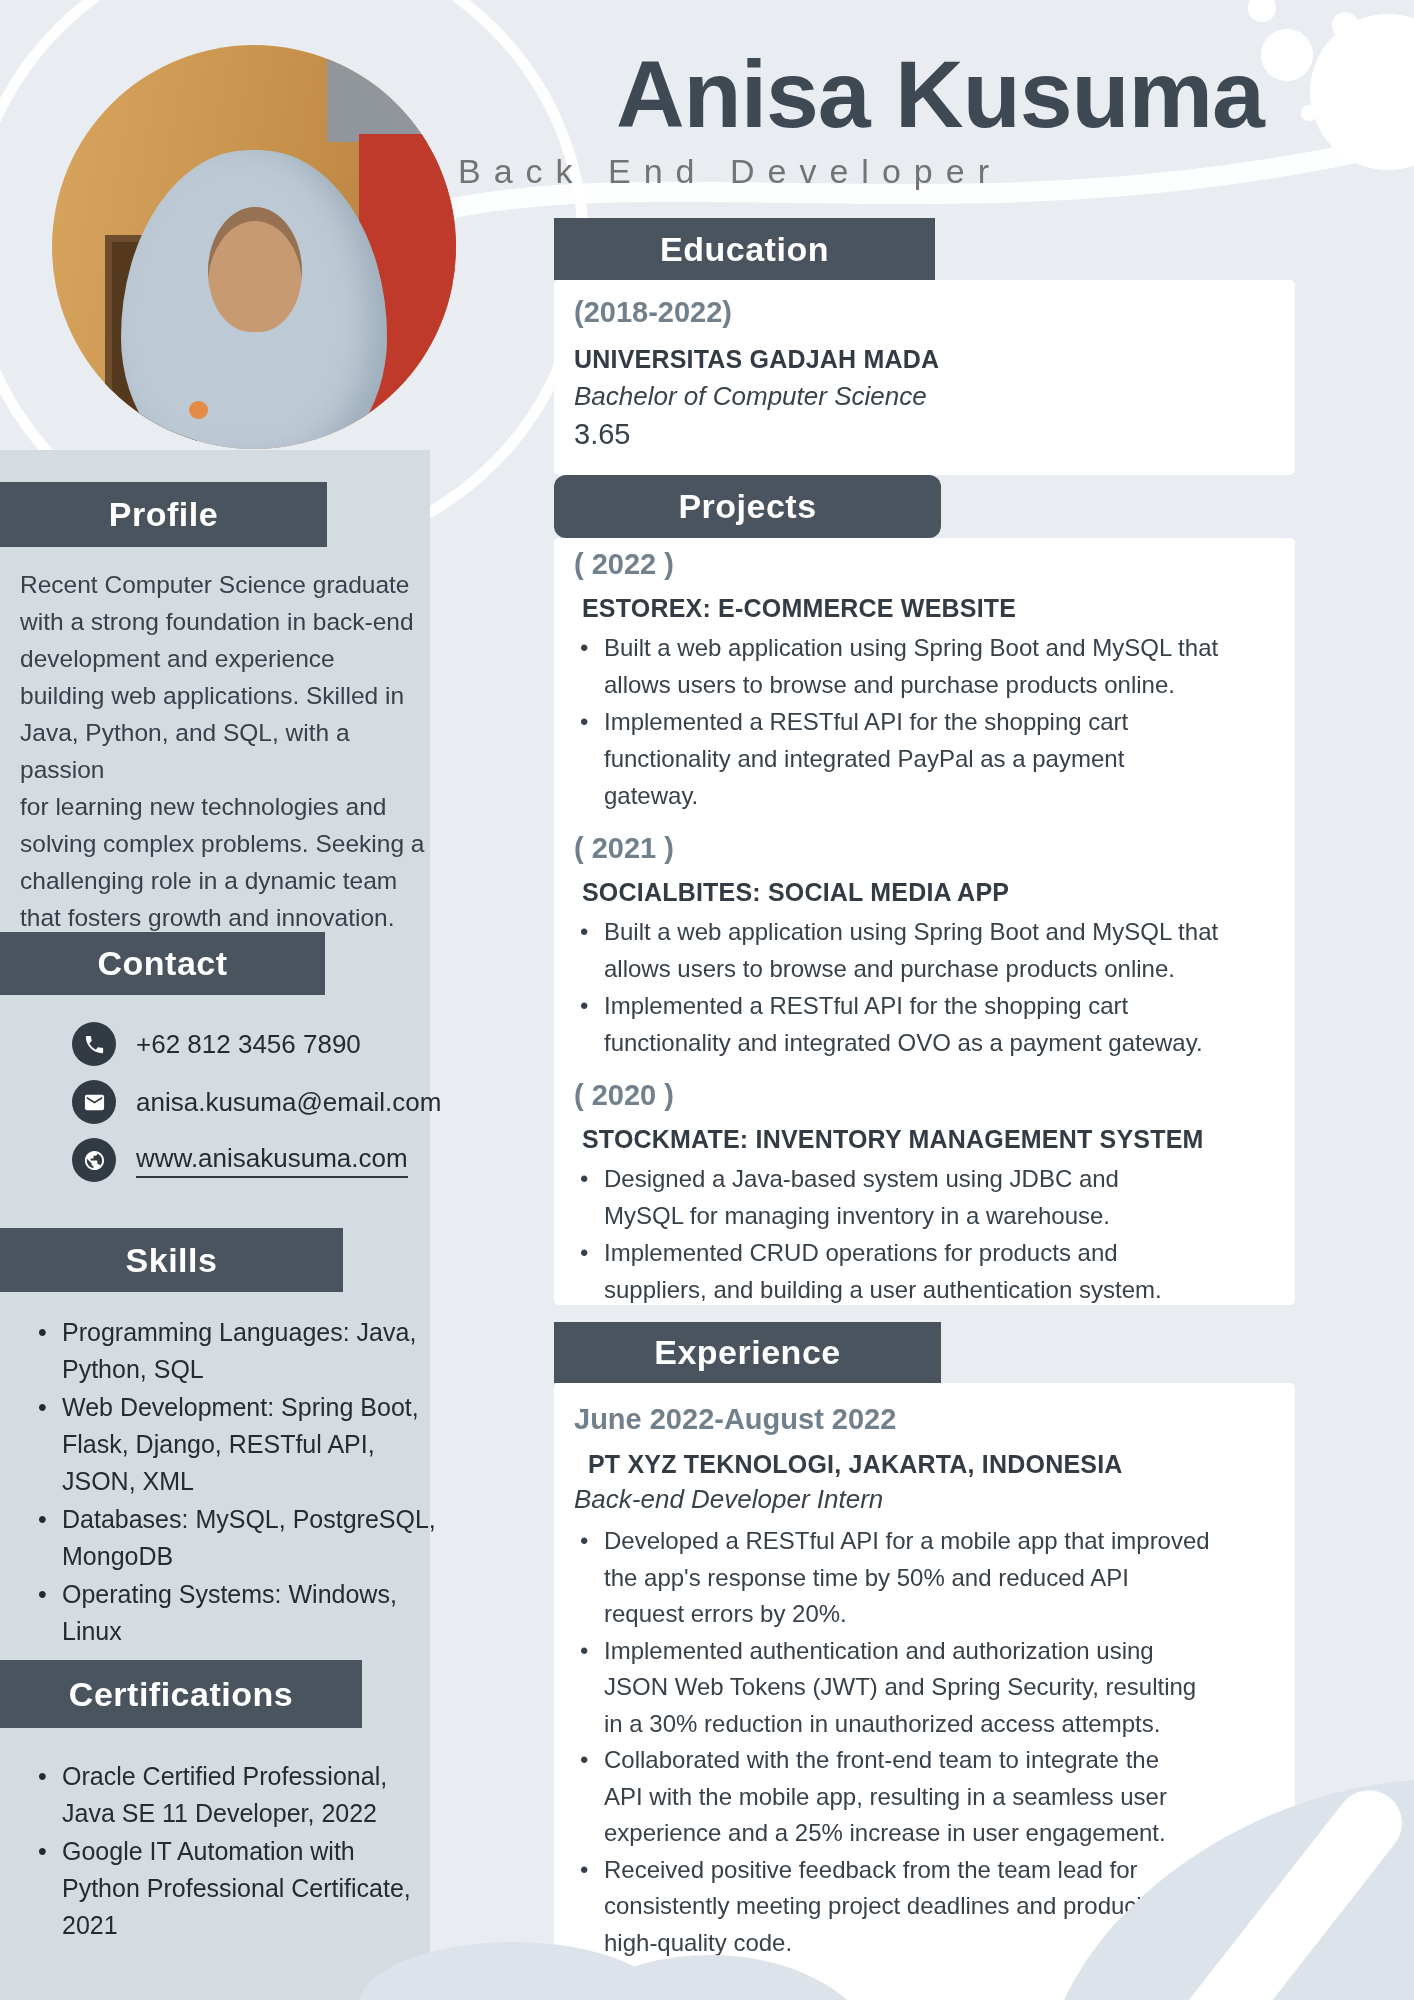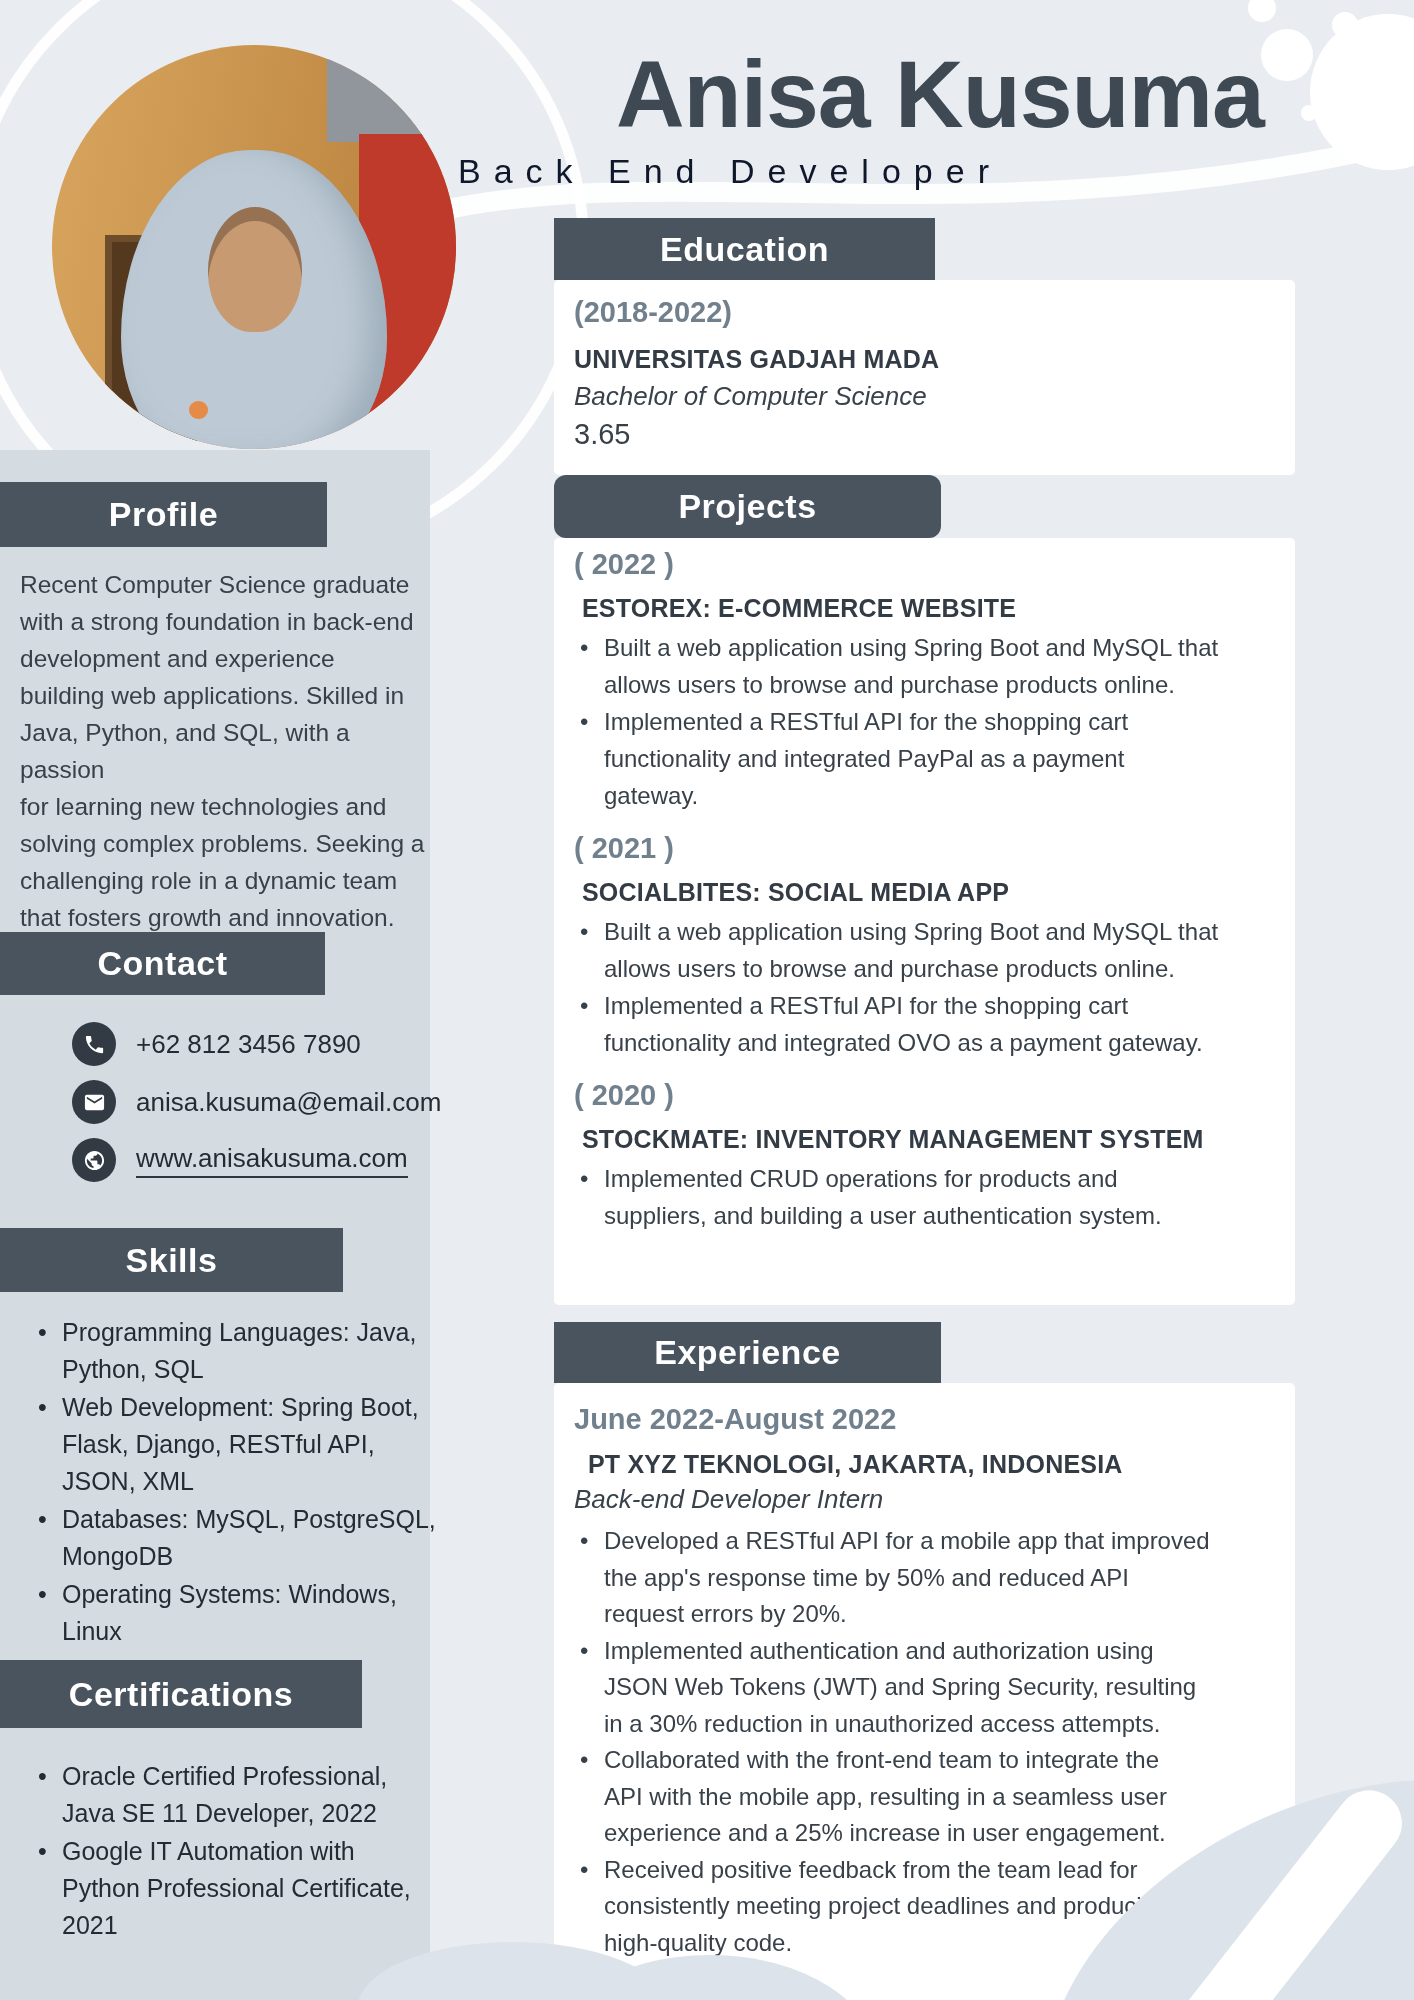--- a/index.html
+++ b/index.html
@@ -38,21 +38,21 @@
   .contact-text.link{border-bottom:2px solid #2e363e;padding-bottom:2px;}
 
   ul.blist{list-style:none;margin:0;padding:0;}
   ul.blist li{position:relative;padding-left:26px;white-space:pre-line;}
   ul.blist li::before{content:"\2022";position:absolute;left:2px;top:0;}
   .skills-list{font-size:25px;line-height:37px;color:#242c33;}
   .skills-list li{margin-bottom:1px;}
 
   
   .name{position:absolute;left:616px;top:40px;font-size:95px;font-weight:800;color:var(--name-text);letter-spacing:-1px;}
-  .subtitle{position:absolute;left:458px;top:152px;font-size:34px;color:#0f172a;letter-spacing:13px;font-weight:400;}
+  .subtitle{position:absolute;left:458px;top:152px;font-size:34px;color:#737373;letter-spacing:13px;font-weight:400;}
 
   .m-year{font-size:29px;font-weight:700;color:var(--muted-year);line-height:40px;}
   .m-title{font-size:25px;font-weight:700;color:var(--heading-text);line-height:30px;letter-spacing:.2px;}
   .m-italic{font-size:26px;font-style:italic;color:#39424b;line-height:32px;}
   .m-body{font-size:29px;color:var(--body-text);}
   ul.mlist{list-style:none;margin:6px 0 0 0;padding:0 0 0 0;font-size:24px;line-height:37px;color:var(--body-text);}
   ul.mlist li{position:relative;padding-left:30px;white-space:pre-line;}
   ul.mlist li::before{content:"\2022";position:absolute;left:6px;top:0;}
 
   .edu-row{position:absolute;left:20px;}
@@ -190,20 +190,22 @@
             <li>Built a web application using Spring Boot and MySQL that
 allows users to browse and purchase products online.</li>
             <li>Implemented a RESTful API for the shopping cart
 functionality and integrated OVO as a payment gateway.</li>
           </ul>
         </div>
         <div class="proj-block">
           <div class="m-year" style="margin-top: 14px;">( 2020 )</div>
           <div class="m-title" style="margin: 9px 0px 0px 8px;">STOCKMATE: INVENTORY MANAGEMENT SYSTEM</div>
           <ul class="mlist">
+            <li>Designed a Java-based system using JDBC and
+MySQL for managing inventory in a warehouse.</li>
             <li>Implemented CRUD operations for products and
 suppliers, and building a user authentication system.</li>
           </ul>
         </div>
       </div>
   </div>
 
   <div class="banner" style="left:554px;top:1322px;width:387px;height:61px;">
     <span>Experience</span>
   </div>

